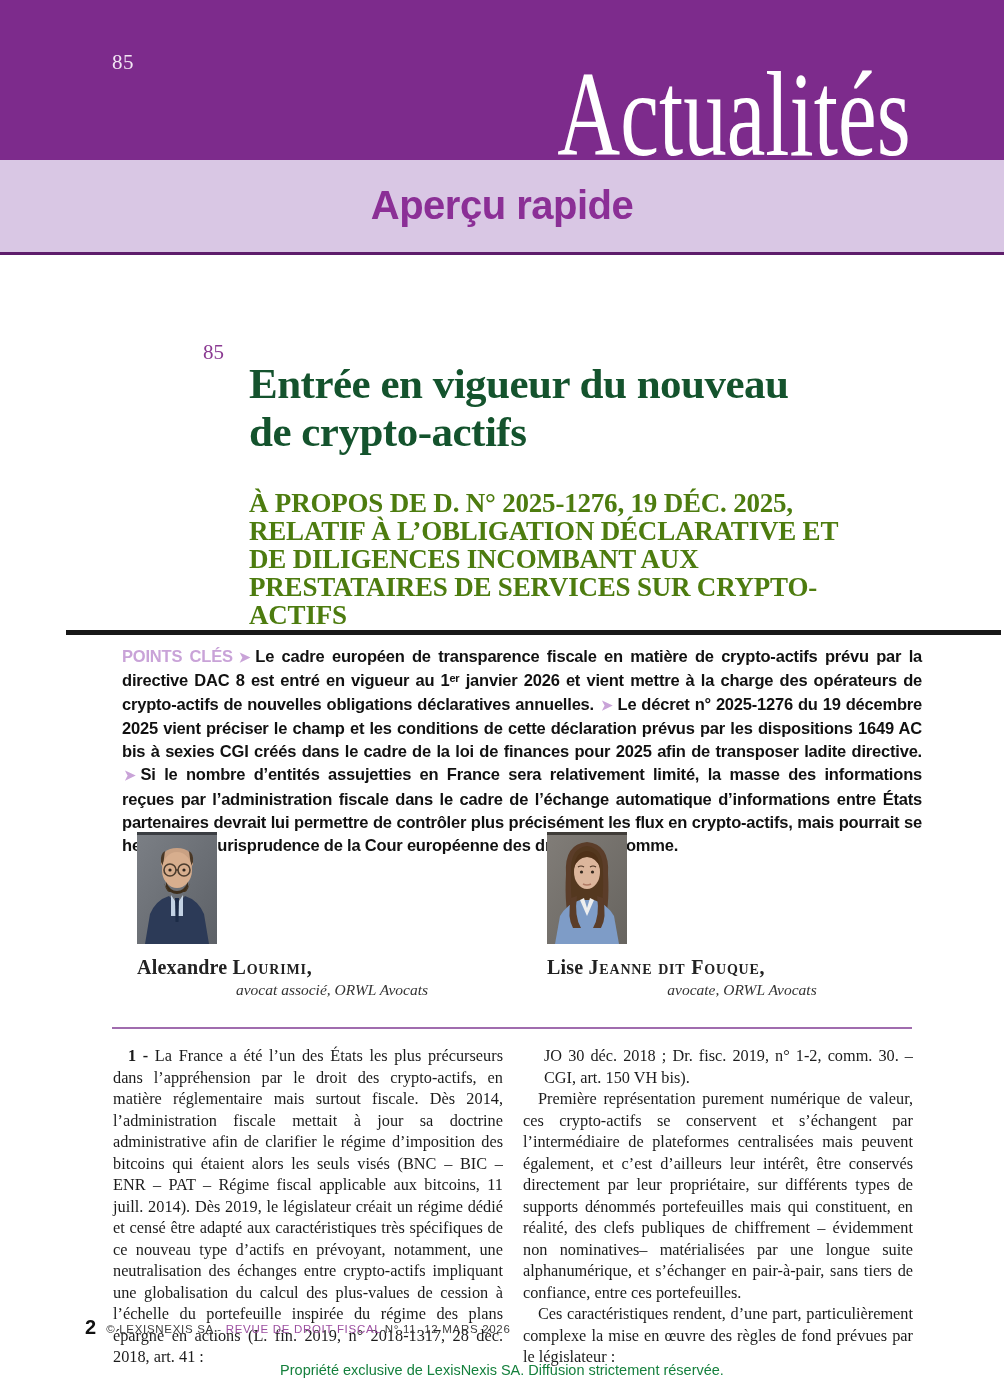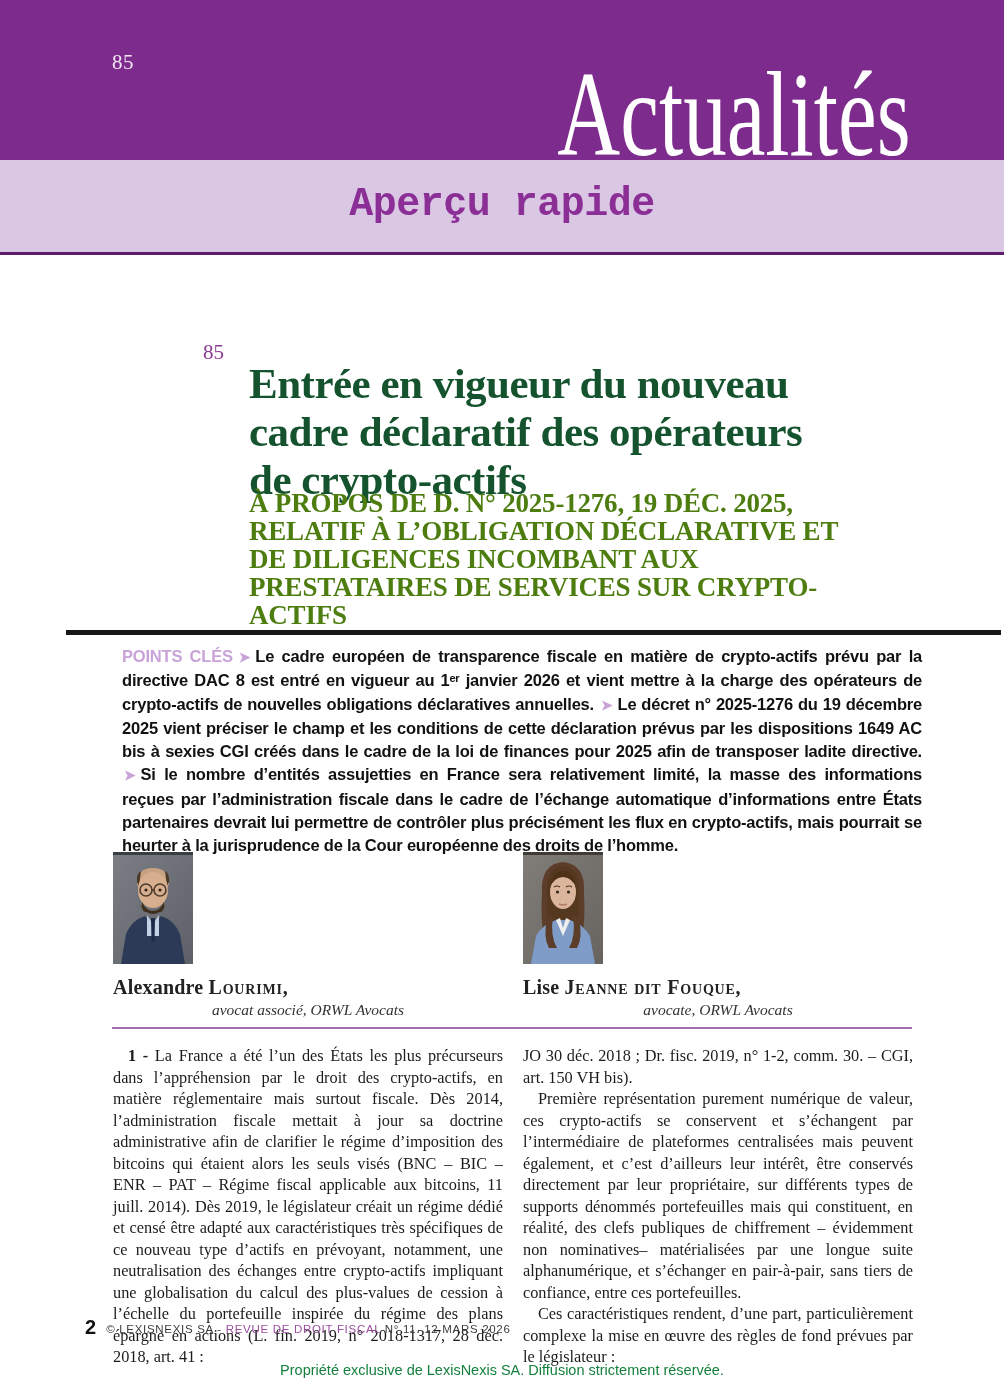--- a/index.html
+++ b/index.html
@@ -23,21 +23,21 @@
     font-size:121px; line-height:1; color:#ffffff;
     transform:scaleX(0.72); transform-origin:100% 50%;
     white-space:nowrap;
   }
   .banner-light {
     position:absolute; top:160px; left:0; width:1004px; height:92px;
     background:#d9c7e4;
   }
   .banner-light .rubric {
     display:block; text-align:center; line-height:90px;
-    font-family:Liberation Mono, monospace; font-weight:700;
+    font-family:Liberation Sans, sans-serif; font-weight:700;
     font-size:40px; letter-spacing:-0.5px; color:#8b2f96;
   }
   .banner-rule {
     position:absolute; top:252px; left:0; width:1004px; height:3px;
     background:#5e1d6b;
   }
 
   
   .art-num-sup {
     position:absolute; left:203px; top:340px;
@@ -63,21 +63,21 @@
   .key-points {
     position:absolute; left:122px; top:645px; width:800px;
     font-family:"Liberation Sans", sans-serif; font-weight:700;
     font-size:16.5px; line-height:23.3px; letter-spacing:-0.2px;
     color:#111111; text-align:justify; margin:0;
   }
   .kp-label { color:#c9a3d8; padding-right:4px; }
   .kp-arrow { color:#c9a3d8; font-size:14px; padding:0 5px 0 2px; }
 
   
-  .author { position:absolute; top:852px; width:390px; }
+  .author { position:absolute; top:832px; width:390px;margin-left:24px; }
   .author.a0 { left:113px; }
   .author.a1 { left:523px; }
   .portrait { width:80px; height:112px; display:block; }
   .author-name {
     margin-top:12px; font-size:20px; font-weight:700; color:#222222;
     letter-spacing:0.2px;
   }
   .author-name .sc { font-variant:small-caps; letter-spacing:0.8px; }
   .author-role {
     margin-top:2px; font-style:italic; font-size:15.5px; color:#333333;text-align:center;
@@ -89,21 +89,21 @@
 
   
   .col {
     position:absolute; top:1045px; width:390px;
     font-size:16.3px; line-height:21.5px; text-align:justify;
     color:#1b1b1b;
   }
   .col-left { left:113px; }
   .col-right { left:523px; }
   .col p { margin:0; text-indent:15px; }
-  .col p.noind { text-indent:0; }
+  .col p.noind { text-indent:0;margin-left:21px; }
   .col p b.lead { font-weight:700; }
 
   
   .footer-line {
     position:absolute; left:85px; top:1316px; width:840px;
     font-family:"Liberation Sans", sans-serif; white-space:nowrap;
   }
   .footer-pagenum {
     font-size:20px; font-weight:700; color:#111111; margin-right:10px;
     vertical-align:-1px;
@@ -127,21 +127,20 @@
   <span class="masthead">Actualités</span>
 </div>
 <div class="banner-light">
   <span class="rubric">Aperçu rapide</span>
 </div>
 <div class="banner-rule"></div>
 
 <span class="art-num-sup">85</span>
 <h1 class="art-title" id="article-title">
     <span class="tline">Entrée en vigueur du nouveau</span>
-    <span class="tline">cadre déclaratif des opérateurs</span>
     <span class="tline">de crypto-actifs</span>
   </h1>
 <div class="art-subtitle">À PROPOS DE D. N° 2025-1276, 19 DÉC. 2025, RELATIF À L’OBLIGATION DÉCLARATIVE ET DE DILIGENCES INCOMBANT AUX PRESTATAIRES DE SERVICES SUR CRYPTO-ACTIFS</div>
 
 <div class="heavy-rule"></div>
 <p class="key-points" id="key-points"><span class="kp-label">POINTS CLÉS</span><span class="kp-arrow">➤</span><span>Le cadre européen de transparence fiscale en matière de crypto-actifs prévu par la directive DAC 8 est entré en vigueur au 1ᵉʳ janvier 2026 et vient mettre à la charge des opérateurs de crypto-actifs de nouvelles obligations déclaratives annuelles. </span><span class="kp-arrow">➤</span><span>Le décret n° 2025-1276 du 19 décembre 2025 vient préciser le champ et les conditions de cette déclaration prévus par les dispositions 1649 AC bis à sexies CGI créés dans le cadre de la loi de finances pour 2025 afin de transposer ladite directive. </span><span class="kp-arrow">➤</span><span>Si le nombre d’entités assujetties en France sera relativement limité, la masse des informations reçues par l’administration fiscale dans le cadre de l’échange automatique d’informations entre États partenaires devrait lui permettre de contrôler plus précisément les flux en crypto-actifs, mais pourrait se heurter à la jurisprudence de la Cour européenne des droits de l’homme. </span></p>
 
 <div class="author a0">
   <svg class="portrait" viewBox="0 0 80 112" aria-hidden="true">
     <defs>

